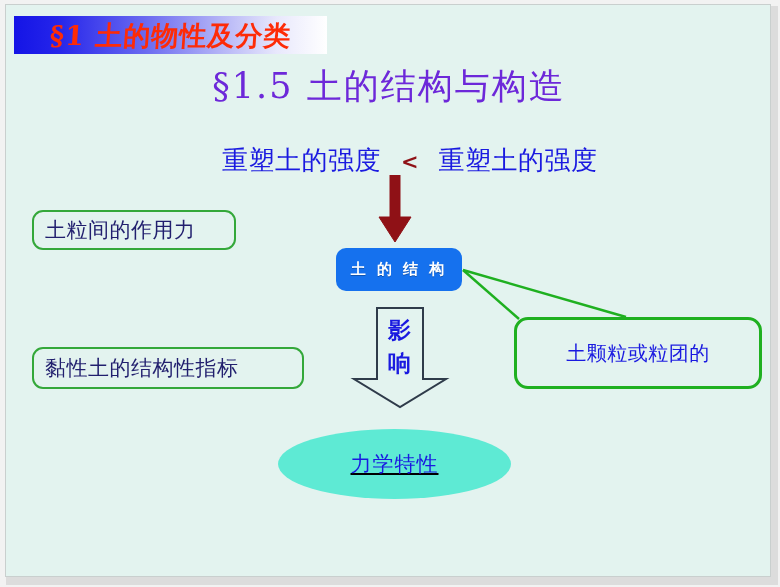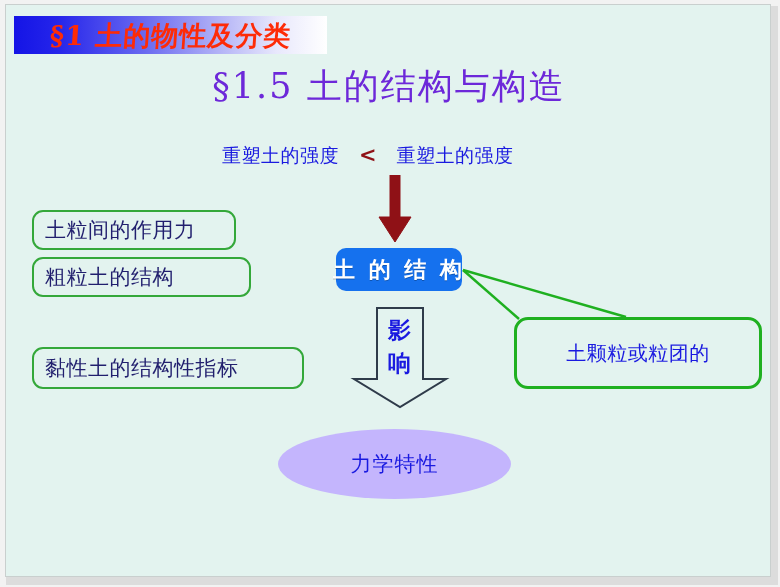--- a/index.html
+++ b/index.html
@@ -80,21 +80,21 @@
     position: absolute;
     left: 216px;
     top: 138px;
     display: flex;
     align-items: baseline;
     gap: 16px;
     white-space: nowrap;
   }
   .compare-term {
     font-family: "DejaVu Sans", sans-serif;
-    font-size: 19px;
+    font-size: 26px;
     color: #1a1ae0;
     letter-spacing: 0.5px;
   }
   .compare-op {
     font-family: "DejaVu Sans", sans-serif;
     font-size: 21px;
     font-weight: bold;
     color: #8f1116;
     padding: 0 4px;
   }
@@ -137,21 +137,21 @@
     height: 43px;
     background: #1571ee;
     border-radius: 10px;
     display: flex;
     align-items: center;
     justify-content: center;
   }
   .blue-box-label {
     font-family: "DejaVu Sans", sans-serif;
     font-weight: bold;
-    font-size: 22px;
+    font-size: 15px;
     color: #ffffff;
     letter-spacing: 3px;
     white-space: nowrap;
     text-shadow: 0 1px 0 rgba(0,0,0,0.25);
   }
 
   
   .callout-lines {
     position: absolute;
     left: 440px;
@@ -208,25 +208,26 @@
     letter-spacing: 1px;
   }
 
   
   .pink-ellipse {
     position: absolute;
     left: 272px;
     top: 424px;
     width: 233px;
     height: 70px;
-    background: #c4b5fd;
+    background: #5eead4;
     border-radius: 50%;
     display: flex;
     align-items: center;
     justify-content: center;
+    text-decoration: underline;
   }
   .pink-ellipse-label {
     font-family: "DejaVu Sans", sans-serif;
     font-size: 21px;
     color: #1a1ae0;
     letter-spacing: 1px;
     white-space: nowrap;
   }
 </style>
 </head>
@@ -249,23 +250,20 @@
       <span class="compare-op">&lt;</span>
       <span class="compare-term">重塑土的强度</span>
     </div>
 
     <svg class="red-arrow" viewBox="0 0 34 68">
       <polygon points="12,0 22,0 22,42 33,42 17,67 1,42 12,42" fill="#8f1116" stroke="#8f1116" stroke-width="1"></polygon>
     </svg>
 
     <div class="left-box" style="left:26px; top:205px; width:204px; height:40px;">
       <span class="left-box-label">土粒间的作用力</span>
-    </div>
-    <div class="left-box" style="left:26px; top:252px; width:219px; height:40px;">
-      <span class="left-box-label">粗粒土的结构</span>
     </div>
     <div class="left-box" style="left:26px; top:342px; width:272px; height:42px;">
       <span class="left-box-label">黏性土的结构性指标</span>
     </div>
 
     <div class="blue-box">
       <span class="blue-box-label">土 的 结 构</span>
     </div>
 
     <svg class="callout-lines" viewBox="0 0 340 90">

